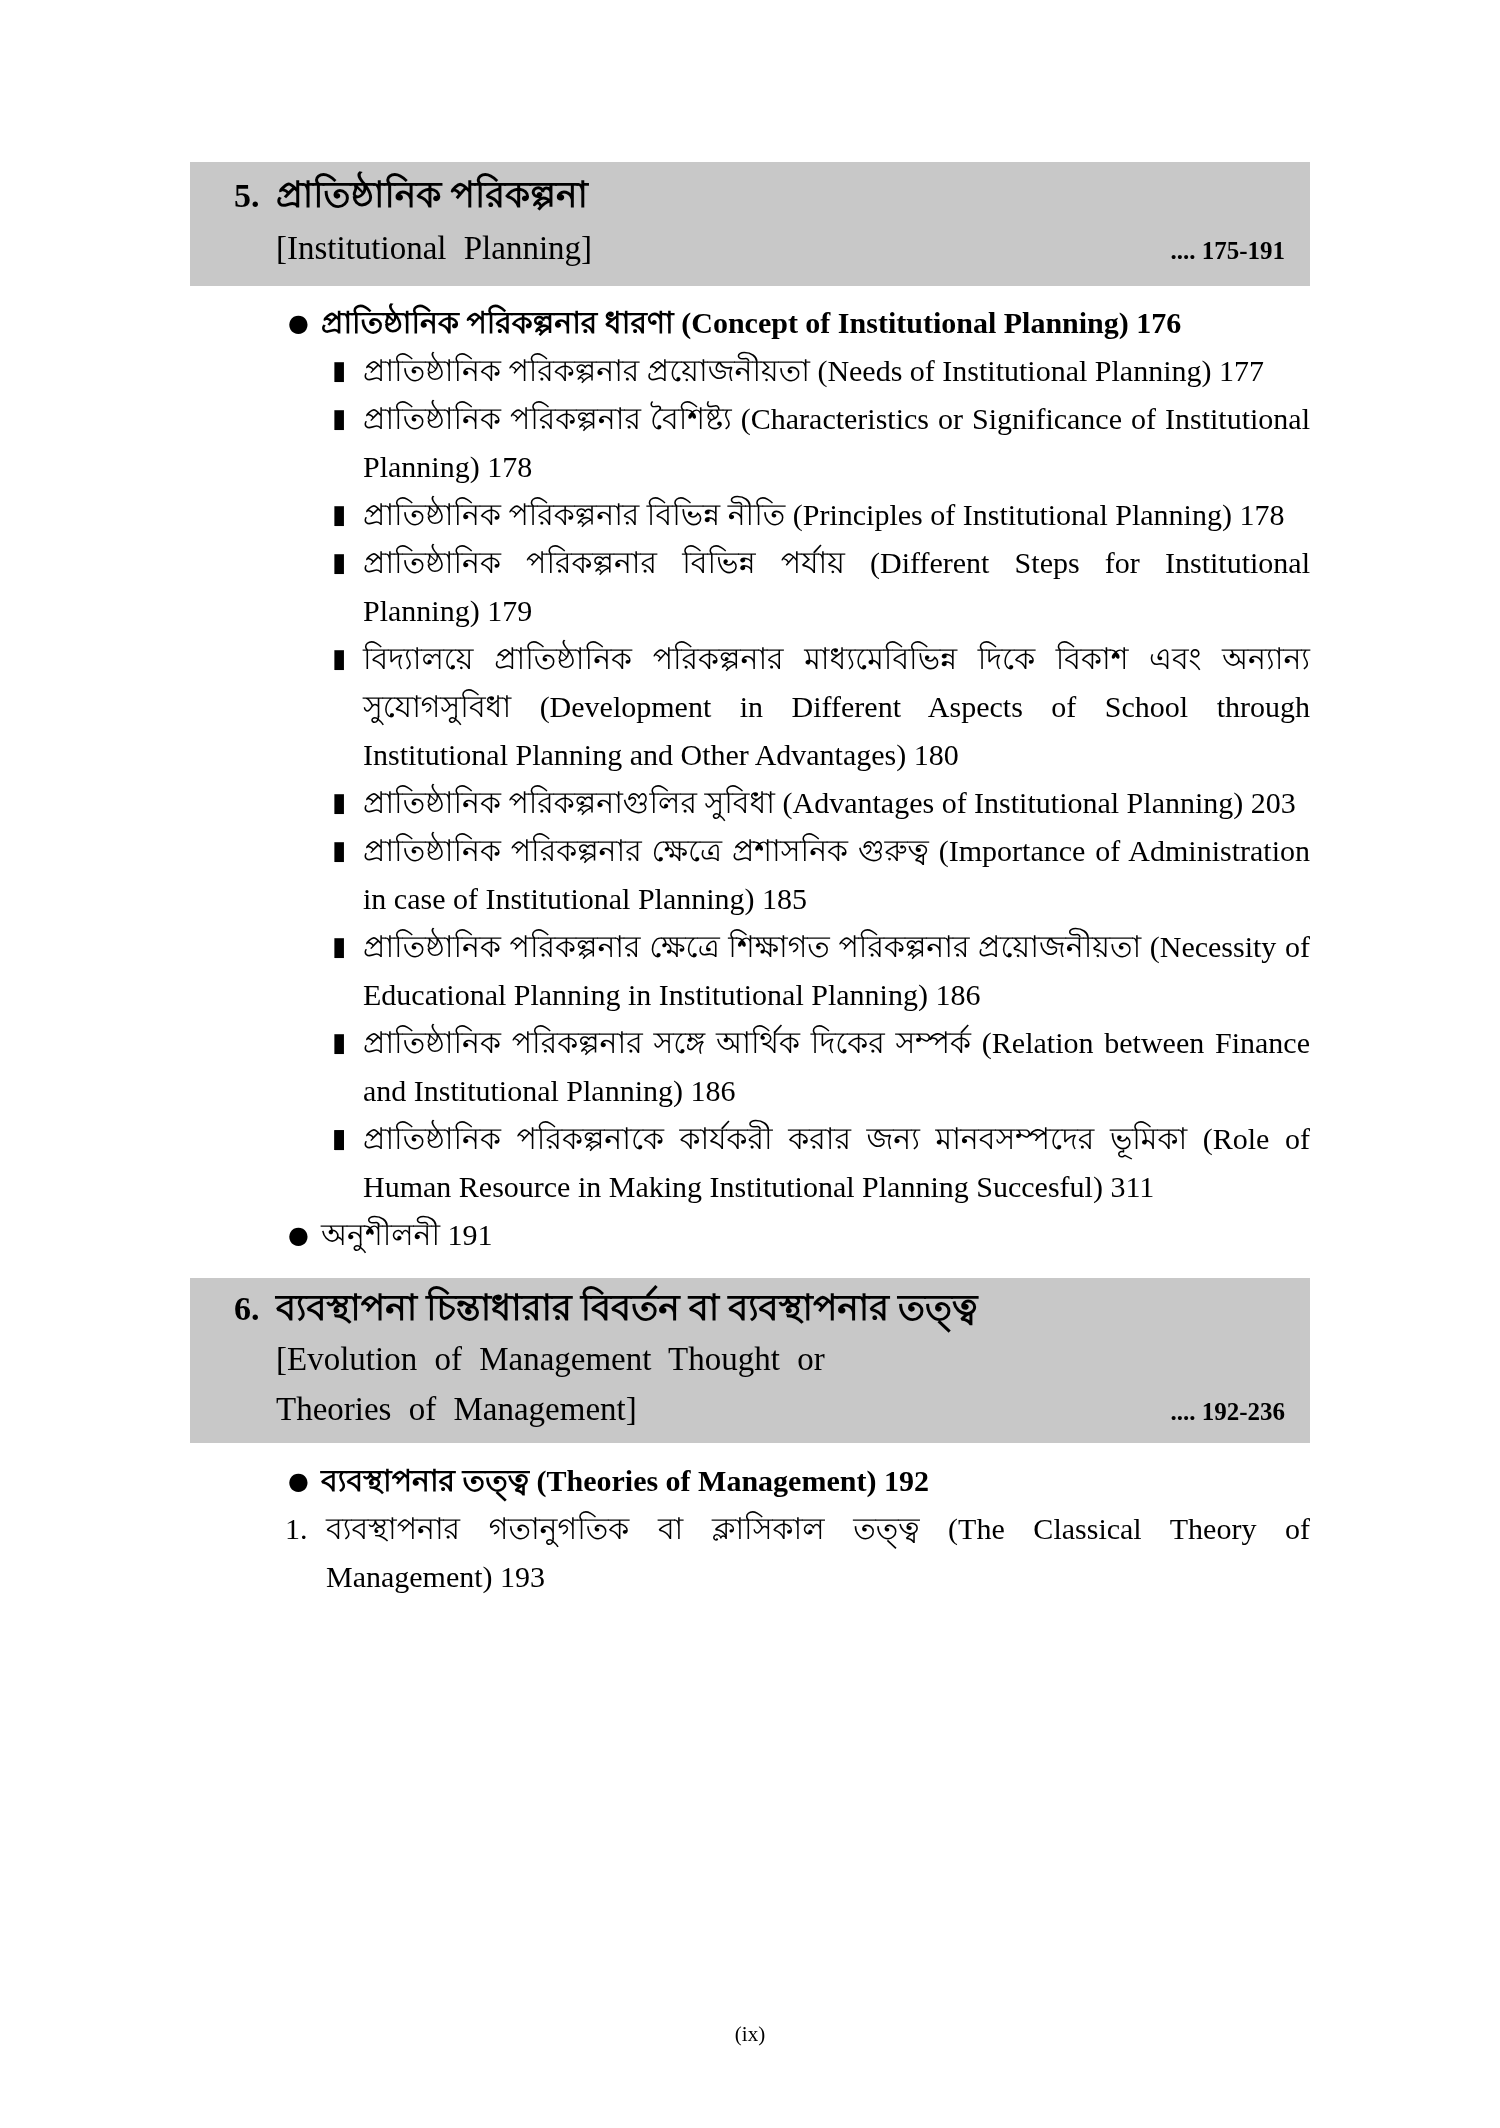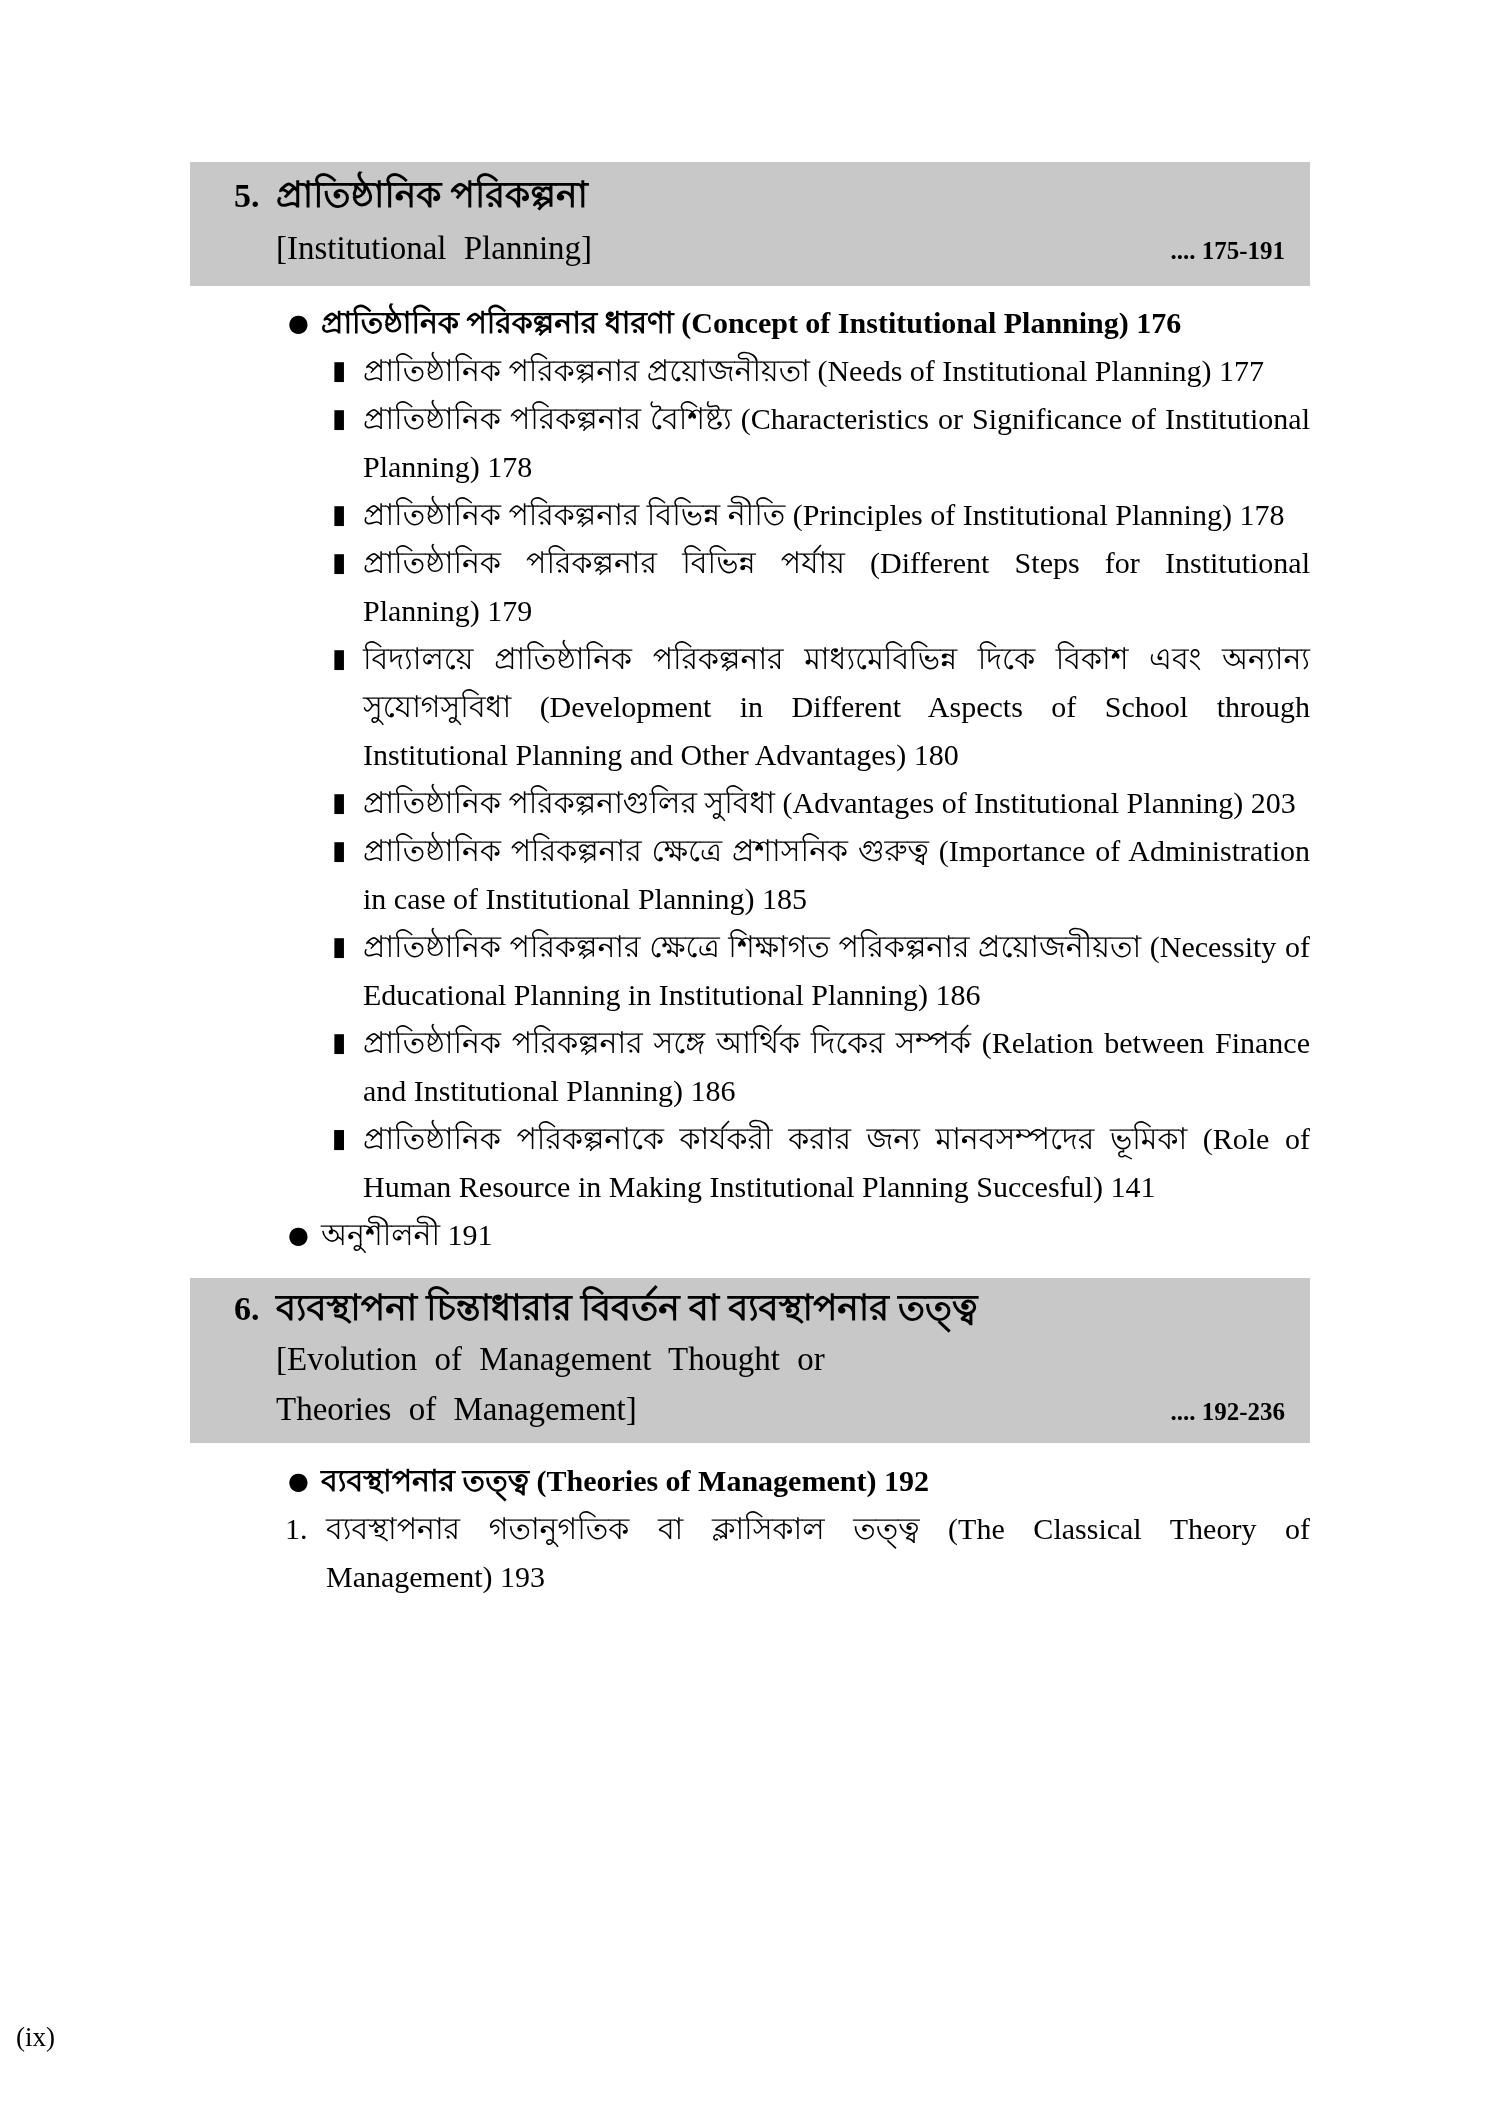--- a/index.html
+++ b/index.html
@@ -91,24 +91,25 @@
   .blt.square { font-size: 26px; top: -1px; }
   .num-marker { position: absolute; left: 0; }
   
   .ch6-section { margin-top: 19px; }
   .ch6-section .ch-header { padding: 5px 25px 6px 0; }
   .ch6-section .ch-row { line-height: 50px; }
   .ch6-section .toc-list { margin-top: 14px; }
   
   .page-footer {
     position: absolute;
-    left: 16px;
+    left: 0;
     right: 0;
     top: 2022px;
-    font-size: 27px;
+    text-align: center;
+    font-size: 21px;
   }
 </style>
 </head>
 <body>
 
 <div class="page">
   <div class="col">
 
     <section>
       <header class="ch-header">
@@ -162,21 +163,21 @@
         </li>
         <li class="l2">
           <span class="blt square">▮</span>
           <span class="txt">প্রাতিষ্ঠানিক পরিকল্পনার সঙ্গে আর্থিক দিকের সম্পর্ক (Relation between Finance and Institutional Planning) 186</span>
         </li>
         <li class="l2">
           <span class="blt square">▮</span>
         </li>
         <li class="l2">
           <span class="blt square">▮</span>
-          <span class="txt">প্রাতিষ্ঠানিক পরিকল্পনাকে কার্যকরী করার জন্য মানবসম্পদের ভূমিকা (Role of Human Resource in Making Institutional Planning Succesful) 141</span>
+          <span class="txt">প্রাতিষ্ঠানিক পরিকল্পনাকে কার্যকরী করার জন্য মানবসম্পদের ভূমিকা (Role of Human Resource in Making Institutional Planning Succesful) 311</span>
         </li>
         <li class="l1">
           <span class="blt round">●</span>
           <span class="txt">অনুশীলনী 191</span>
         </li>
       </ul>
     </section>
 
     <section class="ch6-section">
       <header class="ch-header">

